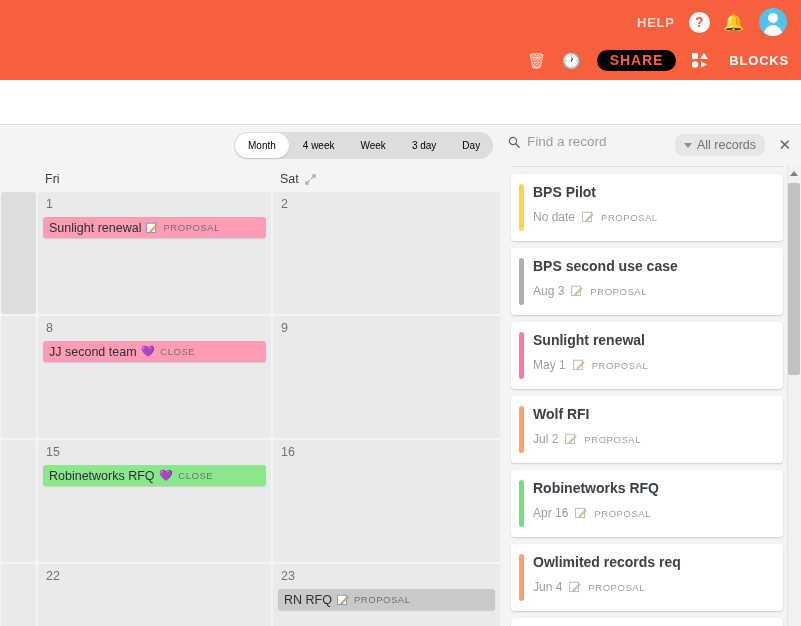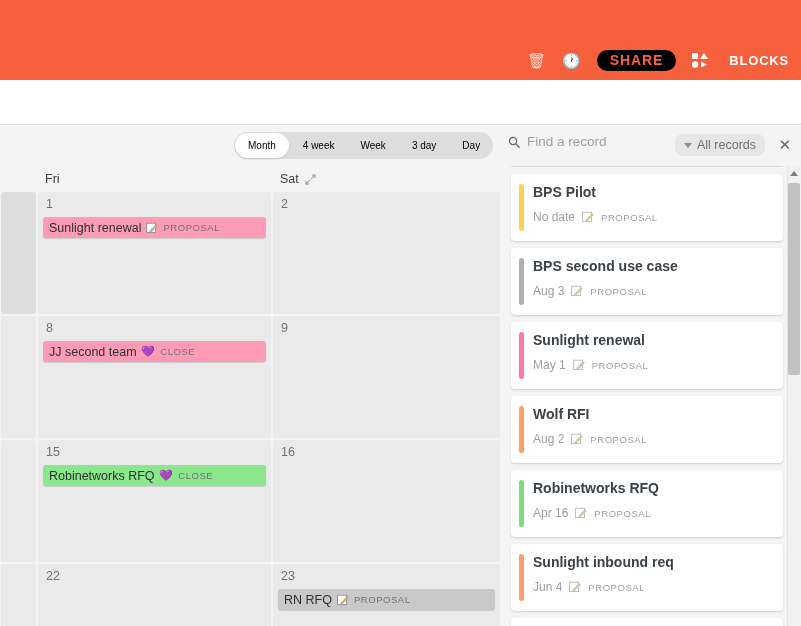--- a/index.html
+++ b/index.html
@@ -202,20 +202,26 @@
     background: #c1c1c1; border-radius: 2px; cursor: pointer;
   }
 </style>
 </head>
 <body>
 
 <div id="app">
 
   <div class="topbar">
 
+    <div class="topbar-row1">
+      <span class="help-label">HELP</span>
+      <span class="help-icon">?</span>
+      <span class="bell-icon">🔔</span>
+      <span class="avatar"></span>
+    </div>
 
     <div class="topbar-row2">
       <span class="tb2-icon">🗑</span>
       <span class="tb2-icon">🕐</span>
       <span class="share-pill">SHARE</span>
       <span class="blocks-wrap">
         <svg class="blocks-glyph" viewBox="0 0 16 15">
           <rect x="0" y="0" width="6" height="6" rx="1" fill="#ffffff"></rect>
           <polygon points="12,0 16,6 8,6" fill="#ffffff"></polygon>
           <circle cx="3" cy="11.5" r="3.2" fill="#ffffff"></circle>
@@ -380,21 +386,21 @@
           <path d="M4.2 8.6 L10.2 2.6 L11.4 3.8 L5.4 9.8 L3.9 10.1 Z" fill="#f5c46a" stroke="#b2b7bc" stroke-width="0.7"></path>
         </svg>
         <span class="rec-type">PROPOSAL</span>
       </span>
     </div>
 
     <div class="rec-card" style="top:230px">
       <span class="rec-bar" style="background:#ffa06b"></span>
       <span class="rec-title">Wolf RFI</span>
       <span class="rec-meta">
-        <span class="rec-date">Aug 2</span>
+        <span class="rec-date">Jul 2</span>
         <svg class="note-icon" viewBox="0 0 12 12">
           <rect x="0.6" y="1.2" width="9" height="9.4" fill="#ffffff" stroke="#b2b7bc" stroke-width="0.9"></rect>
           <path d="M4.2 8.6 L10.2 2.6 L11.4 3.8 L5.4 9.8 L3.9 10.1 Z" fill="#f5c46a" stroke="#b2b7bc" stroke-width="0.7"></path>
         </svg>
         <span class="rec-type">PROPOSAL</span>
       </span>
     </div>
 
     <div class="rec-card" style="top:304px">
       <span class="rec-bar" style="background:#7ddb7f"></span>
@@ -404,21 +410,21 @@
         <svg class="note-icon" viewBox="0 0 12 12">
           <rect x="0.6" y="1.2" width="9" height="9.4" fill="#ffffff" stroke="#b2b7bc" stroke-width="0.9"></rect>
           <path d="M4.2 8.6 L10.2 2.6 L11.4 3.8 L5.4 9.8 L3.9 10.1 Z" fill="#f5c46a" stroke="#b2b7bc" stroke-width="0.7"></path>
         </svg>
         <span class="rec-type">PROPOSAL</span>
       </span>
     </div>
 
     <div class="rec-card" style="top:378px">
       <span class="rec-bar" style="background:#ff9d70"></span>
-      <span class="rec-title">Sunlight inbound req</span>
+      <span class="rec-title">Owlimited records req</span>
       <span class="rec-meta">
         <span class="rec-date">Jun 4</span>
         <svg class="note-icon" viewBox="0 0 12 12">
           <rect x="0.6" y="1.2" width="9" height="9.4" fill="#ffffff" stroke="#b2b7bc" stroke-width="0.9"></rect>
           <path d="M4.2 8.6 L10.2 2.6 L11.4 3.8 L5.4 9.8 L3.9 10.1 Z" fill="#f5c46a" stroke="#b2b7bc" stroke-width="0.7"></path>
         </svg>
         <span class="rec-type">PROPOSAL</span>
       </span>
     </div>
 

